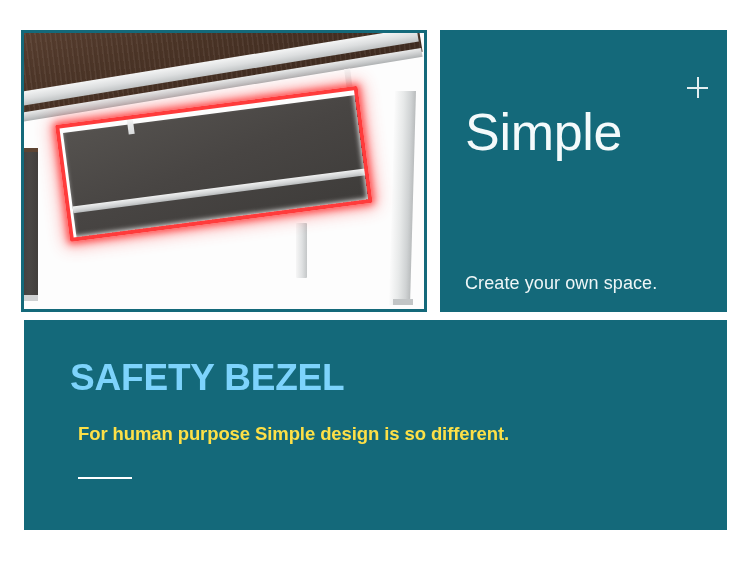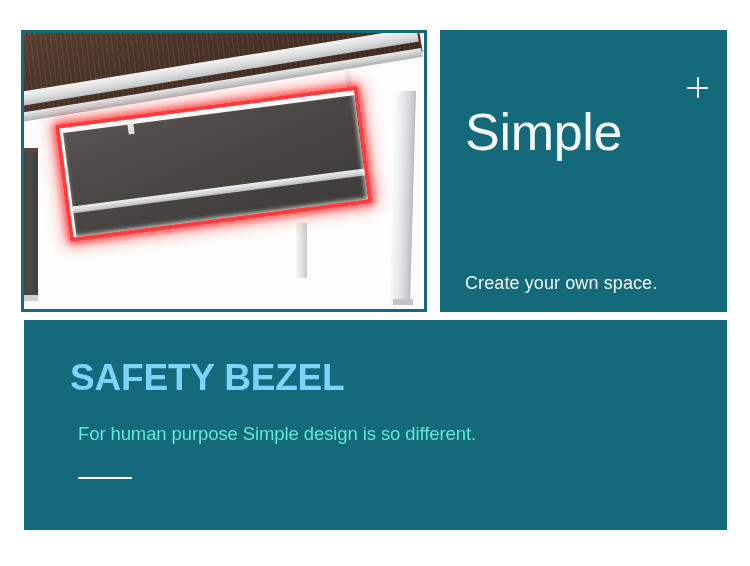--- a/index.html
+++ b/index.html
@@ -233,23 +233,23 @@
     top: 37px;
     color: #7dd3fc;
     font-size: 37px;
     font-weight: 700;
     letter-spacing: -0.2px;
   }
   .banner-sub {
     position: absolute;
     left: 54px;
     top: 103px;
-    color: #5eead4;
+    color: #fde047;
     font-size: 18.5px;
-    font-weight: 400;
+    font-weight: 700;
     letter-spacing: -0.1px;
   }
   .banner-rule {
     position: absolute;
     left: 54px;
     top: 157px;
     width: 54px;
     height: 2px;
     background: #ffffff;
   }

